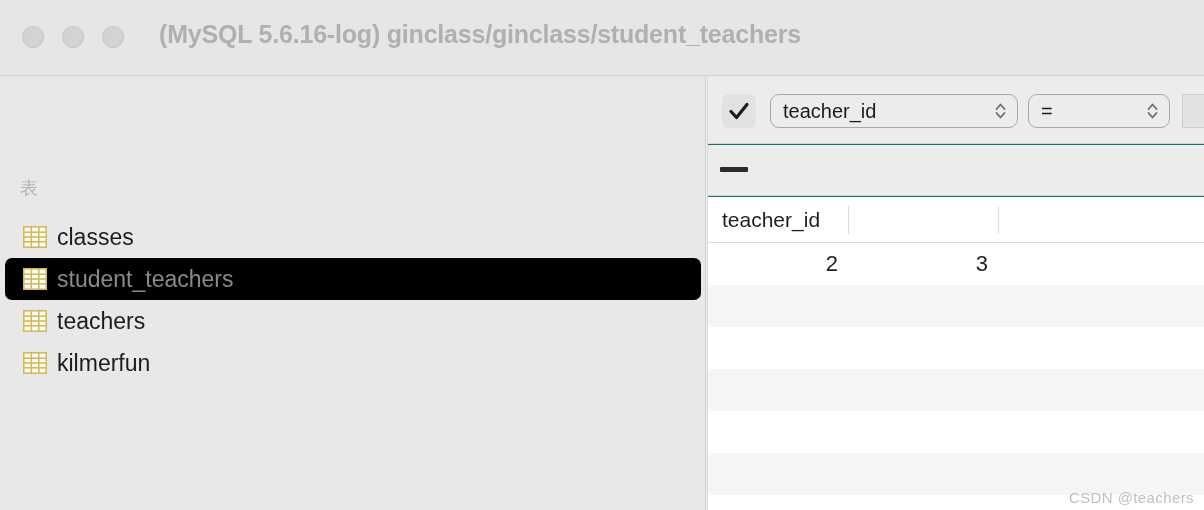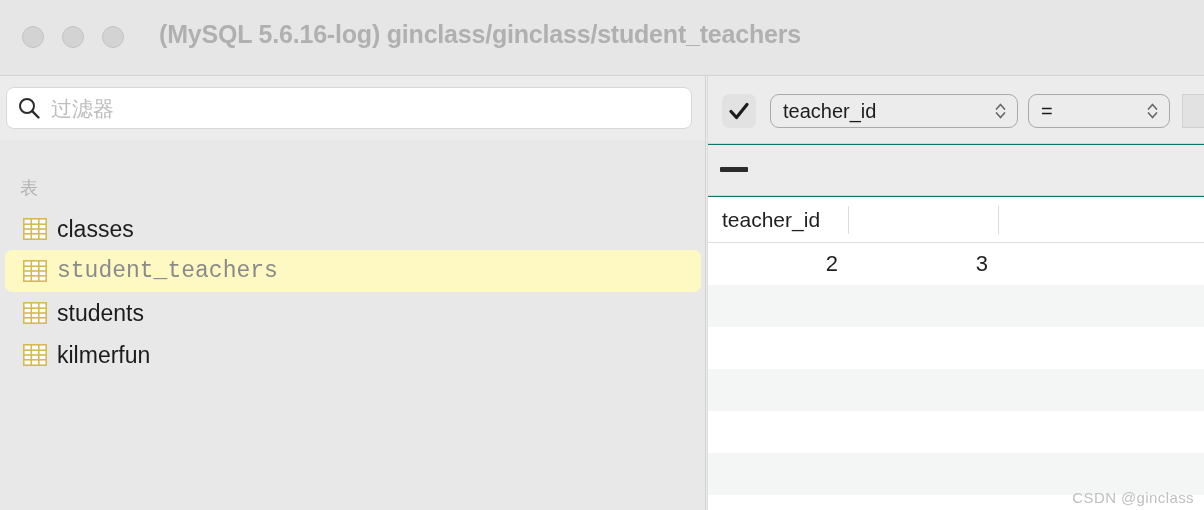--- a/index.html
+++ b/index.html
@@ -111,36 +111,35 @@
     left: 20px;
     top: 100px;
     font-size: 18px;
     color: #b3b3b3;
     font-weight: normal;
   }
 
   .table-list {
     position: absolute;
     left: 0;
-    top: 132px;
+    top: 140px;
     width: 706px;
   }
   .table-item {
     position: relative;
     height: 42px;
     margin: 0 5px;
     display: flex;
     align-items: center;
     padding-left: 18px;
     box-sizing: border-box;
     border-radius: 7px;
   }
   .table-item.selected {
-    background: #fef9c3;
-    font-family: Liberation Mono, monospace;
+    background: #000000;
   }
   .table-item .tbl-label {
     margin-left: 10px;
     font-size: 23px;
     color: #1c1c1c;
     line-height: 1;
   }
   .table-item.selected .tbl-label {
     color: #8a8a8a;
   }
@@ -340,29 +339,20 @@
     <div class="traffic-lights">
       <div class="light"></div>
       <div class="light"></div>
       <div class="light"></div>
     </div>
     <div class="window-title">(MySQL 5.6.16-log) ginclass/ginclass/student_teachers</div>
   </div>
 
   <div class="sidebar">
 
-    <div class="search-wrap">
-      <div class="search-field">
-        <svg class="search-icon" viewBox="0 0 24 24">
-          <circle cx="10" cy="10" r="7" fill="none" stroke="#2b2b2b" stroke-width="2"></circle>
-          <line x1="15.2" y1="15.2" x2="21.5" y2="21.5" stroke="#2b2b2b" stroke-width="2.4" stroke-linecap="round"></line>
-        </svg>
-        <span class="search-placeholder">过滤器</span>
-      </div>
-    </div>
 
     <div class="section-header">表</div>
 
     <div class="table-list">
 
       <div class="table-item">
         <svg class="tbl-icon" viewBox="0 0 24 22">
           <rect x="0.8" y="0.8" width="22.4" height="20.4" fill="#ffffff" stroke="#d5b952" stroke-width="1.6"></rect>
           <line x1="0.8" y1="6.2" x2="23.2" y2="6.2" stroke="#d5b952" stroke-width="1.6"></line>
           <line x1="0.8" y1="11.0" x2="23.2" y2="11.0" stroke="#d5b952" stroke-width="1.6"></line>
@@ -388,21 +378,21 @@
 
       <div class="table-item">
         <svg class="tbl-icon" viewBox="0 0 24 22">
           <rect x="0.8" y="0.8" width="22.4" height="20.4" fill="#ffffff" stroke="#d5b952" stroke-width="1.6"></rect>
           <line x1="0.8" y1="6.2" x2="23.2" y2="6.2" stroke="#d5b952" stroke-width="1.6"></line>
           <line x1="0.8" y1="11.0" x2="23.2" y2="11.0" stroke="#d5b952" stroke-width="1.6"></line>
           <line x1="0.8" y1="15.8" x2="23.2" y2="15.8" stroke="#d5b952" stroke-width="1.6"></line>
           <line x1="8.3" y1="0.8" x2="8.3" y2="21.2" stroke="#d5b952" stroke-width="1.6"></line>
           <line x1="15.8" y1="0.8" x2="15.8" y2="21.2" stroke="#d5b952" stroke-width="1.6"></line>
         </svg>
-        <span class="tbl-label">students</span>
+        <span class="tbl-label">teachers</span>
       </div>
 
       <div class="table-item">
         <svg class="tbl-icon" viewBox="0 0 24 22">
           <rect x="0.8" y="0.8" width="22.4" height="20.4" fill="#ffffff" stroke="#d5b952" stroke-width="1.6"></rect>
           <line x1="0.8" y1="6.2" x2="23.2" y2="6.2" stroke="#d5b952" stroke-width="1.6"></line>
           <line x1="0.8" y1="11.0" x2="23.2" y2="11.0" stroke="#d5b952" stroke-width="1.6"></line>
           <line x1="0.8" y1="15.8" x2="23.2" y2="15.8" stroke="#d5b952" stroke-width="1.6"></line>
           <line x1="8.3" y1="0.8" x2="8.3" y2="21.2" stroke="#d5b952" stroke-width="1.6"></line>
           <line x1="15.8" y1="0.8" x2="15.8" y2="21.2" stroke="#d5b952" stroke-width="1.6"></line>
@@ -489,17 +479,17 @@
         </div>
 
         <div class="grid-row">
           <div class="cell" style="left:0px; width:140px;"></div>
           <div class="cell" style="left:141px; width:149px;"></div>
         </div>
 
       </div>
     </div>
 
-    <div class="watermark">CSDN @ginclass</div>
+    <div class="watermark">CSDN @teachers</div>
 
   </div>
 
 </div>
 
 </body></html>

